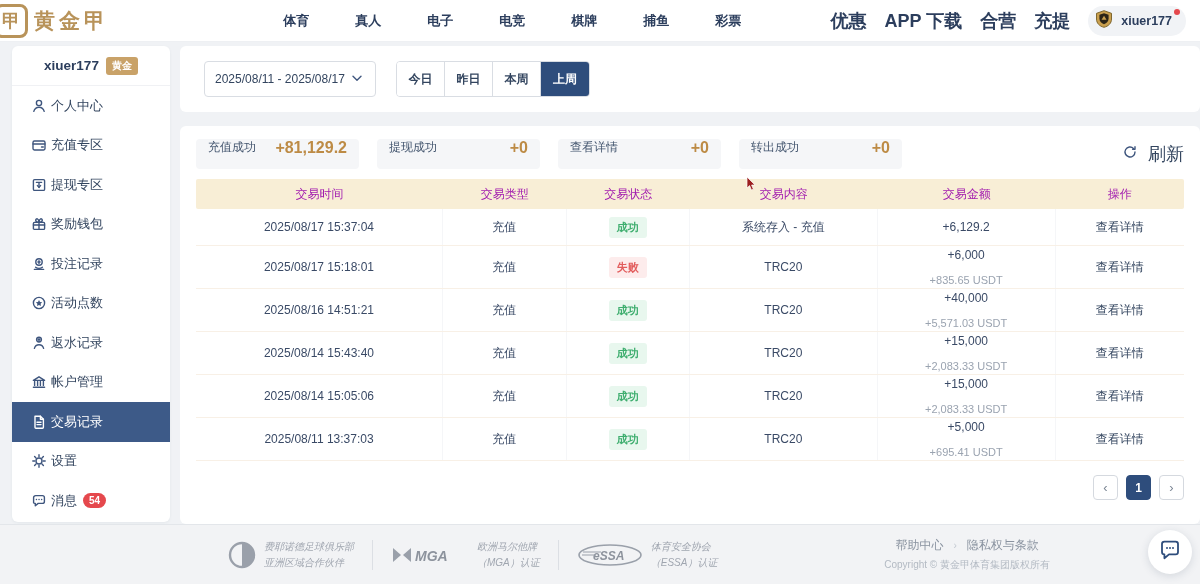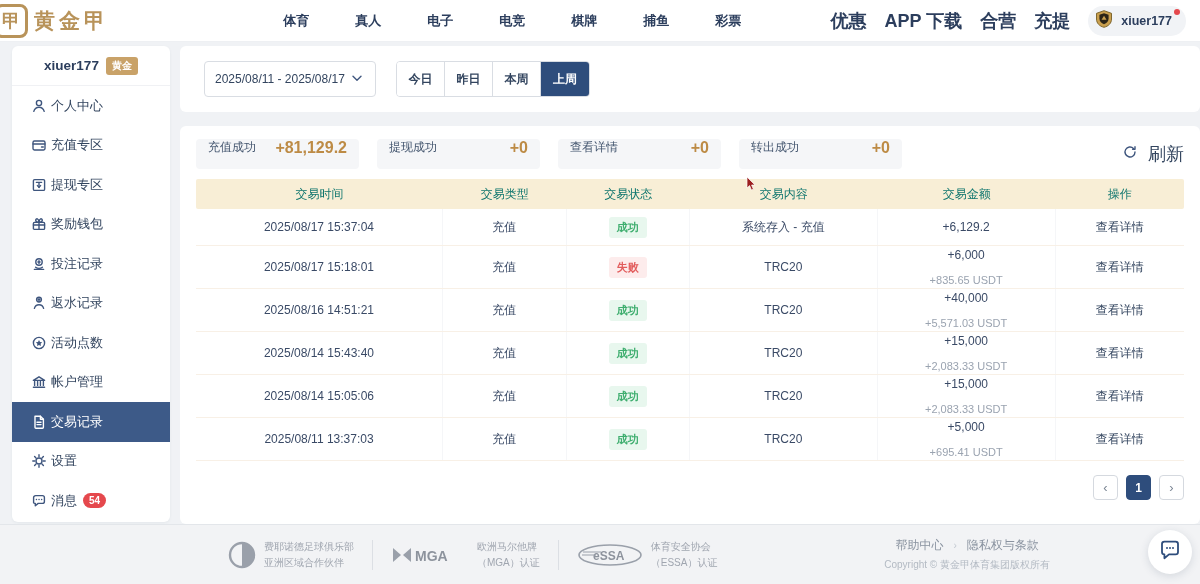--- a/index.html
+++ b/index.html
@@ -42,38 +42,38 @@
 
   .content-card { position:absolute; top:126px; left:180px; width:1020px; height:398px; background:#fff; border-radius:6px; padding:13px 16px; }
   .stats-row { display:flex; align-items:center; gap:18px; }
   .stat-pill { width:163px; height:30px; background:#f5f6f8; border-radius:4px; display:flex; align-items:flex-start; justify-content:space-between; padding:0 12px; }
   .stat-pill .sl { font-size:12px; color:#43556e; }
   .stat-pill .sv { font-size:16px; font-weight:bold; color:#bd8b45; }
   .refresh-btn { margin-left:auto; display:flex; align-items:center; gap:10px; font-size:18px; color:#33455f; cursor:pointer; }
 
   .table { margin-top:10px; }
   .thead { display:flex; background:#f8eed6; height:30px; align-items:center; border-radius:2px; position:relative; }
-  .th { font-size:12px; color:#0f766e; text-align:center; }
+  .th { font-size:12px; color:#a21caf; text-align:center; }
   .trow { display:flex; align-items:stretch; border-bottom:1px solid #f8f0e6; }
   .td { display:flex; flex-direction:column; align-items:center; justify-content:center; font-size:12px; color:#3a4a66; text-align:center; border-right:1px solid #f5f6f8; padding:2px 4px; min-height:36px; }
   .trow .td:last-child { border-right:none; }
   .c1 { width:25%; } .c2 { width:12.5%; } .c3 { width:12.5%; } .c4 { width:19%; } .c5 { width:18%; } .c6 { width:13%; }
   .badge { font-size:11px; border-radius:3px; padding:3px 8px; font-weight:bold; }
   .badge.success { color:#3fae6f; background:#e8f7ee; }
   .badge.fail { color:#e25c5c; background:#fdecec; }
   .amt-sub { font-size:11px; color:#9aa3b0; margin-top:12px; }
   .action-link { cursor:pointer; color:#33455f; }
 
   .pagination { display:flex; justify-content:flex-end; gap:8px; margin-top:14px; }
   .page-btn { width:25px; height:25px; border:1px solid #d5d9df; border-radius:4px; background:#fff; display:flex; align-items:center; justify-content:center; font-size:13px; color:#7b8694; cursor:pointer; }
   .page-btn.current { background:#2e4d7c; border-color:#2e4d7c; color:#fff; font-size:12px; font-weight:bold; }
 
   
   .footer { position:absolute; left:0; bottom:0; width:1200px; height:60px; background:#f2f3f5; border-top:1px solid #e3e6ea; display:flex; align-items:center; }
-  .partners { display:flex; align-items:center; margin-left:210px; }
+  .partners { display:flex; align-items:center; margin-left:210px;font-style:italic; }
   .partner { display:flex; align-items:center; gap:8px; padding:0 18px; }
   .partner-sep { width:1px; height:30px; background:#dcdfe4; }
   .p-logo { color:#9aa0aa; display:flex; align-items:center; gap:4px; }
   .p-text { font-size:10px; color:#a0a6b0; line-height:1.55; white-space:nowrap; }
   .foot-right { margin-left:auto; margin-right:150px; text-align:center; }
   .foot-links { font-size:12px; color:#8a93a0; display:flex; gap:10px; align-items:center; justify-content:center; }
   .foot-links .flink { cursor:pointer; }
   .foot-links .sep { color:#c3c9d1; font-size:10px; }
   .copyright { font-size:10px; color:#b3bac3; margin-top:4px; }
   .chat-fab { position:absolute; right:8px; bottom:10px; width:44px; height:44px; border-radius:50%; background:#fff; box-shadow:0 2px 8px rgba(40,60,90,.15); display:flex; align-items:center; justify-content:center; cursor:pointer; }
@@ -167,35 +167,35 @@
             <path d="M8 4.6v2.8M6.9 6h2.2"></path>
             <path d="M3.4 13.4h9.2"></path>
             <path d="M4.6 11.2c1 .8 2.1 1.2 3.4 1.2s2.4-.4 3.4-1.2"></path>
           </svg>
         </span>
         <span>投注记录</span>
       </div>
       <div class="side-item">
         <span class="icon">
           <svg class="ic" width="16" height="16" viewBox="0 0 16 16">
+            <circle cx="8" cy="8" r="5.6"></circle>
+            <path class="fillpart" d="M8 4.9l1 2 2.2.3-1.6 1.5.4 2.2L8 9.9l-2 1 .4-2.2L4.8 7.2 7 6.9z"></path>
+          </svg>
+        </span>
+        <span>活动点数</span>
+      </div>
+      <div class="side-item">
+        <span class="icon">
+          <svg class="ic" width="16" height="16" viewBox="0 0 16 16">
             <circle cx="8" cy="4.6" r="2.4"></circle>
             <path d="M8 3.5v2.2M7 4.6h2"></path>
             <path d="M3.4 13.4c.6-2.4 2.3-3.7 4.6-3.7s4 1.3 4.6 3.7"></path>
           </svg>
         </span>
         <span>返水记录</span>
-      </div>
-      <div class="side-item">
-        <span class="icon">
-          <svg class="ic" width="16" height="16" viewBox="0 0 16 16">
-            <circle cx="8" cy="8" r="5.6"></circle>
-            <path class="fillpart" d="M8 4.9l1 2 2.2.3-1.6 1.5.4 2.2L8 9.9l-2 1 .4-2.2L4.8 7.2 7 6.9z"></path>
-          </svg>
-        </span>
-        <span>活动点数</span>
       </div>
       <div class="side-item">
         <span class="icon">
           <svg class="ic" width="16" height="16" viewBox="0 0 16 16">
             <path d="M2.4 6.4L8 2.8l5.6 3.6z"></path>
             <path d="M3.6 7.4v4M6.6 7.4v4M9.4 7.4v4M12.4 7.4v4"></path>
             <path d="M2.4 13.2h11.2"></path>
           </svg>
         </span>
         <span>帐户管理</span>

